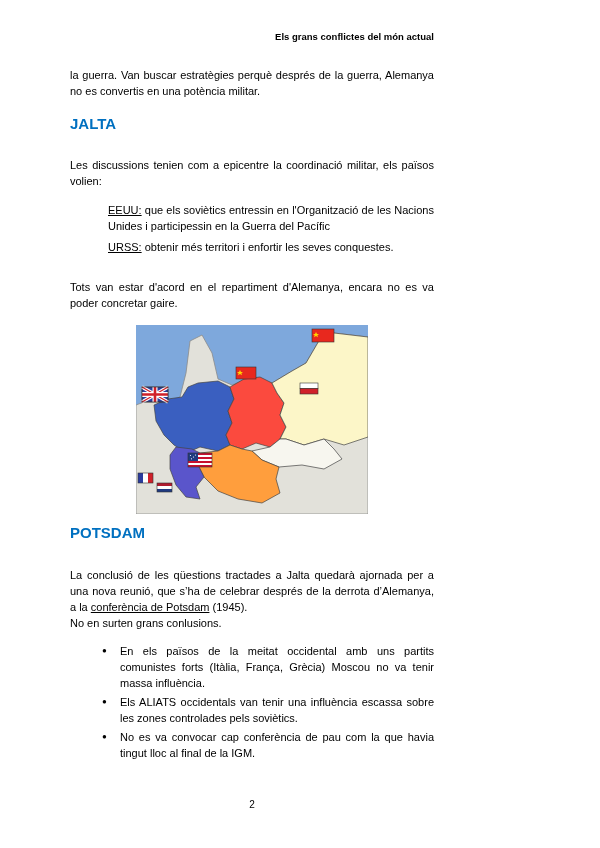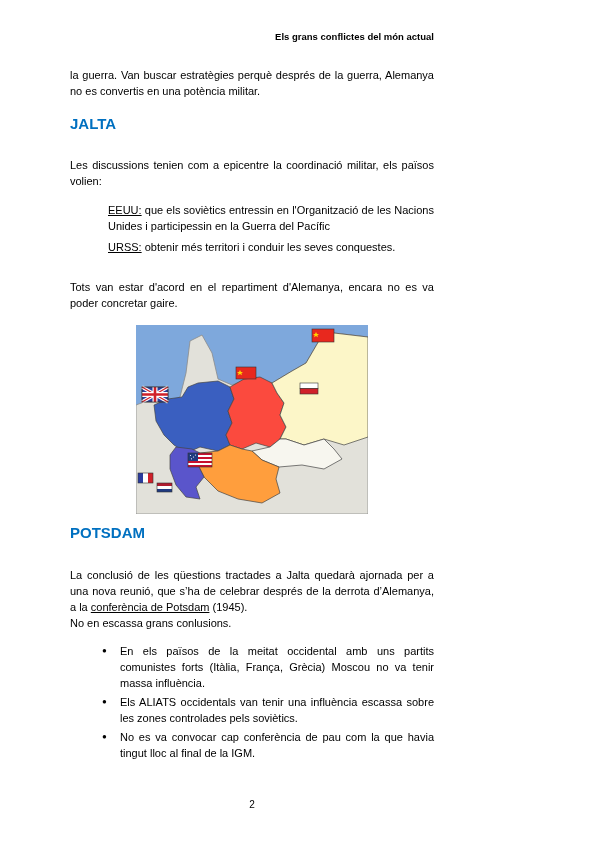--- a/index.html
+++ b/index.html
@@ -63,21 +63,21 @@
 
   <p class="para">la guerra. Van buscar estratègies perquè després de la guerra, Alemanya no es convertis en una potència militar.</p>
 
   <div class="heading">JALTA</div>
 
 
   <p class="para">Les discussions tenien com a epicentre la coordinació militar, els països volien:</p>
 
   <div class="positions">
     <div class="pos-item"><span class="u">EEUU:</span><span> que els soviètics entressin en l'Organització de les Nacions Unides i participessin en la Guerra del Pacífic</span></div>
-    <div class="pos-item"><span class="u">URSS:</span><span> obtenir més territori i conduir les seves conquestes.</span></div>
+    <div class="pos-item"><span class="u">URSS:</span><span> obtenir més territori i enfortir les seves conquestes.</span></div>
   </div>
 
   <p class="para">Tots van estar d'acord en el repartiment d'Alemanya, encara no es va poder concretar gaire.</p>
 
   <div class="map-wrap">
     <svg class="map-svg" width="232" height="189" viewBox="0 0 232 189" role="img">
 
       <rect x="0" y="0" width="232" height="189" fill="#7ea8dc"></rect>
 
       <path stroke="#8a8a8a" stroke-width="0.8" d="M0,80 L16,74 L30,80 L44,72 L50,48 L54,16 L66,10 L76,28 L82,54 L96,60 L116,52 L136,58 L156,46 L170,38 L184,14 L198,8 L232,12 L232,189 L0,189 Z" fill="#e2e1da"></path>
@@ -144,21 +144,21 @@
         <rect y="3" width="15" height="3" fill="#ffffff"></rect>
         <rect y="6" width="15" height="3" fill="#1f3a80"></rect>
         <rect width="15" height="9" fill="none" stroke="#333" stroke-width="0.6"></rect>
       </g>
     </svg>
   </div>
 
   <div class="heading">POTSDAM</div>
 
   <p class="para"><span>La conclusió de les qüestions tractades a Jalta quedarà ajornada per a una nova reunió, que s’ha de celebrar després de la derrota d’Alemanya, a la </span><span class="u">conferència de Potsdam</span><span> (1945).</span><br>
-  <span>No en escassa grans conlusions.</span></p>
+  <span>No en surten grans conlusions.</span></p>
 
 
   <ul class="bullets">
     <li>En els països de la meitat occidental amb uns partits comunistes forts (Itàlia, França, Grècia) Moscou no va tenir massa influència.</li>
     <li>Els ALIATS occidentals van tenir una influència escassa sobre les zones controlades pels soviètics.</li>
     <li>No es va convocar cap conferència de pau com la que havia tingut lloc al final de la IGM.</li>
   </ul>
 
   <div class="page-number">2</div>
 

